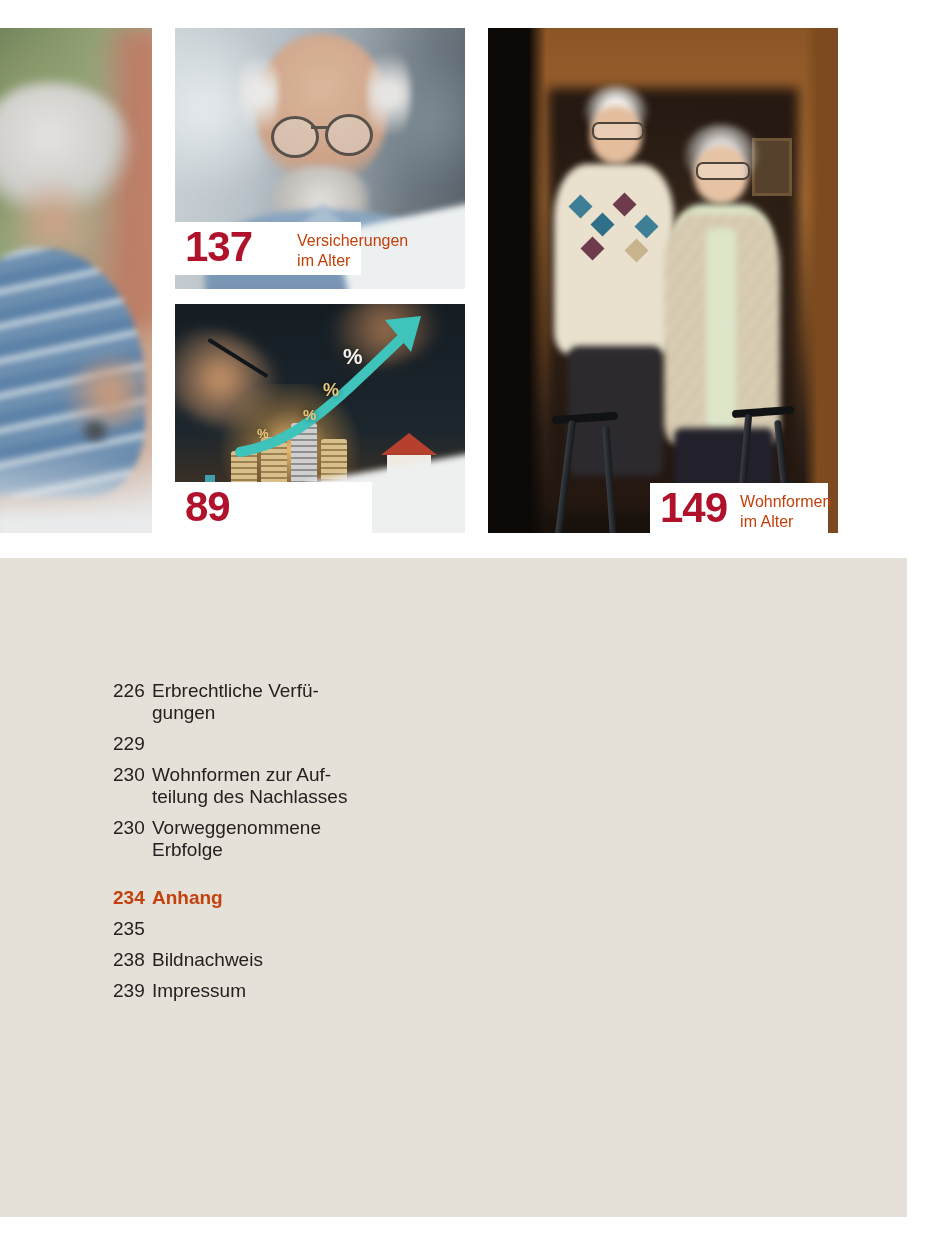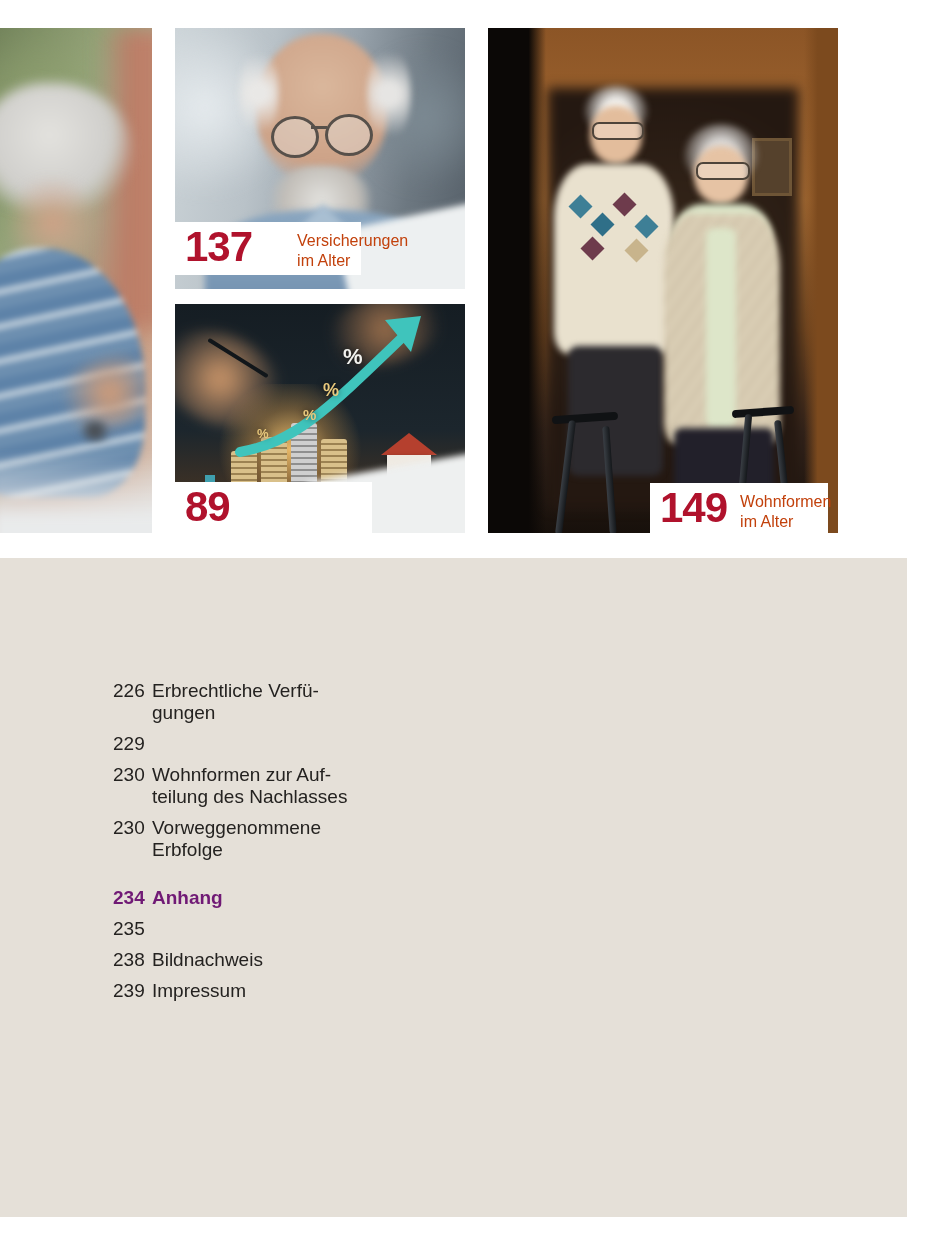--- a/index.html
+++ b/index.html
@@ -127,21 +127,21 @@
   .label-137{left:175px;top:222px;width:186px;height:53px;gap:32px;}
   .label-89 {left:175px;top:482px;width:197px;height:63px;}
   .label-149{left:650px;top:483px;width:178px;height:62px;}
 
   
   .beige{position:absolute;left:0;top:558px;width:907px;height:659px;background:#e5e0d8;}
   .toc{position:absolute;left:113px;top:86px;width:320px;margin-top:36px;}
   .trow{display:flex;margin-bottom:9px;font-size:19px;line-height:22px;color:#242220;}
   .trow .tnum{width:39px;flex:0 0 39px;}
   .trow .ttext{flex:1;}
-  .trow.anhang{margin-top:26px;font-weight:bold;color:#701a75;}
+  .trow.anhang{margin-top:26px;font-weight:bold;color:#c2410c;}
 </style>
 </head>
 <body>
 
 <div class="canvas">
 
   <div class="photo photo-left">
     <div class="pl-foliage blur3"></div>
     <div class="pl-door blur3"></div>
     <div class="pl-hair blur2"></div>

